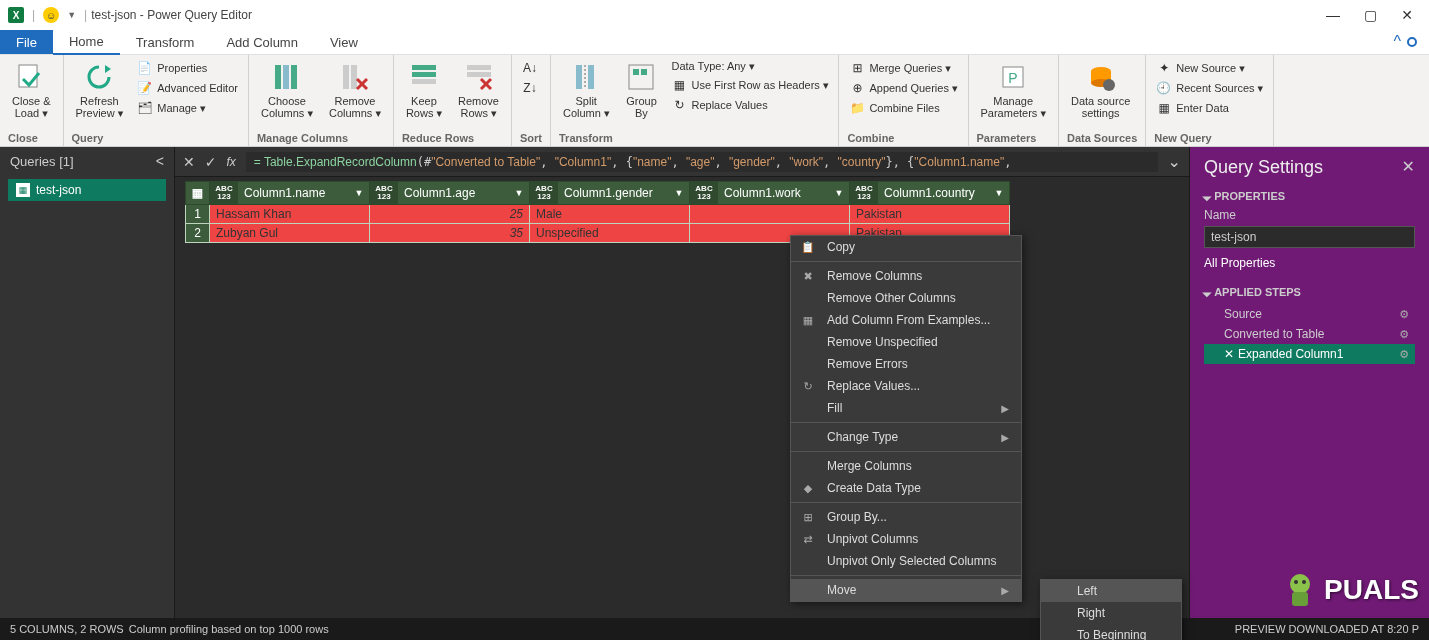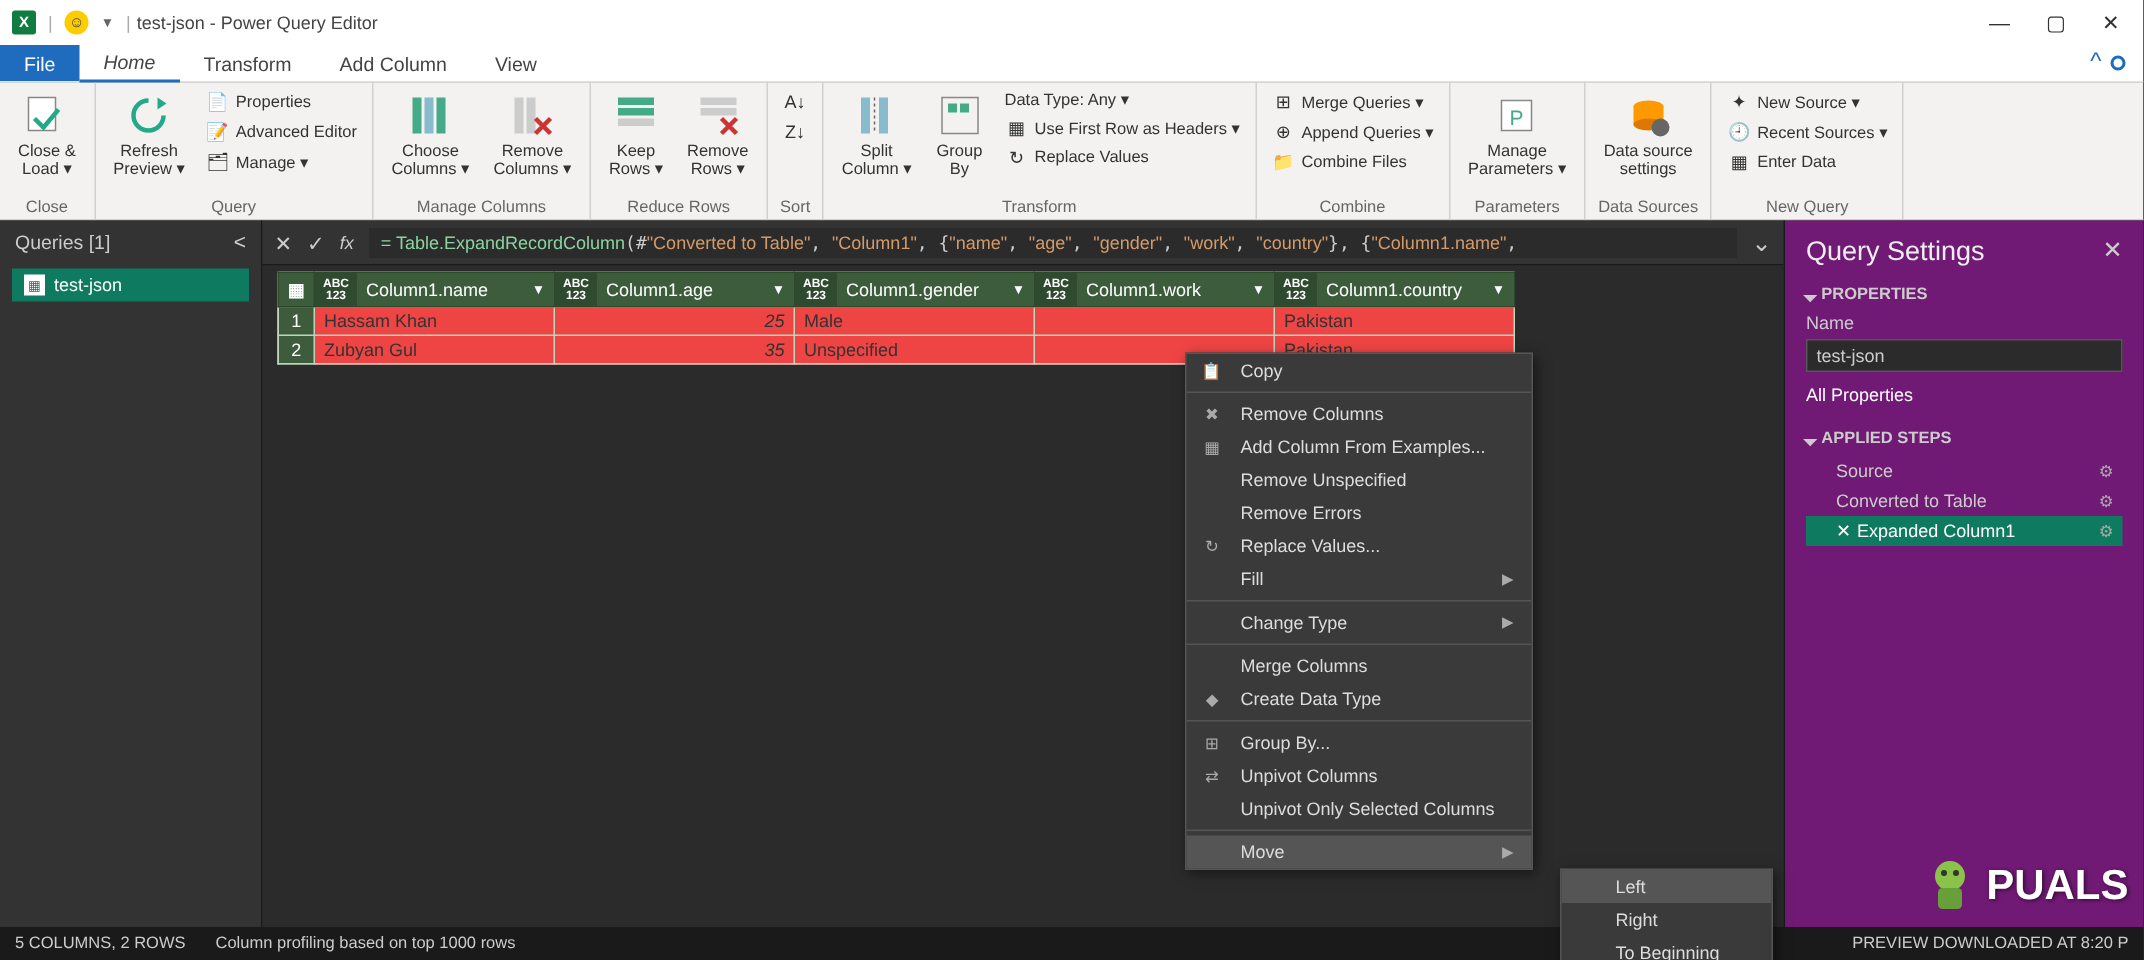--- a/index.html
+++ b/index.html
@@ -12,29 +12,29 @@
 .title-bar .dd { margin: 0 4px; color: #666; font-size: 9px; }
 .title-bar .sep { margin: 0 4px; color: #aaa; }
 .title-bar .title-text { font-size: 12px; }
 .win-controls { margin-left: auto; display: flex; gap: 24px; padding-right: 8px; font-size: 14px; color: #333; }
 .win-controls > div { cursor: pointer; }
 
 
 .ribbon-tabs { height: 25px; background: #fff; display: flex; align-items: center; border-bottom: 1px solid #e1e1e1; }
 .ribbon-tabs .file-tab { background: #1f6cbf; color: #fff; padding: 4px 16px; font-size: 13px; height: 100%; display: flex; align-items: center; }
 .ribbon-tabs .tab { padding: 4px 16px; font-size: 13px; color: #444; cursor: pointer; }
-.ribbon-tabs .tab.active { border-bottom: 2px solid #1f6cbf; font-style: italic; }
+.ribbon-tabs .tab.active { border-bottom: 2px solid #1f6cbf; }
 .ribbon-tabs .help { margin-left: auto; color: #1f6cbf; font-size: 16px; padding-right: 12px; display: flex; align-items: center; gap: 6px; }
 .ribbon-tabs .help .dot { width: 10px; height: 10px; border: 2px solid #1f6cbf; border-radius: 50%; }
 
 
 .ribbon { height: 92px; background: #f3f2f1; display: flex; border-bottom: 1px solid #d0d0d0; }
 .ribbon-group { display: flex; flex-direction: column; border-right: 1px solid #d0d0d0; padding: 4px 8px 2px; }
 .ribbon-group .group-body { flex: 1; display: flex; align-items: flex-start; gap: 8px; }
-.ribbon-group .group-label { text-align: center; font-size: 11px; color: #666; padding-top: 2px; }
+.ribbon-group .group-label { text-align: left; font-size: 11px; color: #666; padding-top: 2px; font-weight: bold; }
 .big-btn { display: flex; flex-direction: column; align-items: center; gap: 2px; padding: 2px 4px; cursor: pointer; }
 .big-btn .icon { width: 32px; height: 32px; display: flex; align-items: center; justify-content: center; font-size: 24px; }
 .big-btn .lbl { font-size: 11px; color: #333; text-align: center; line-height: 1.1; white-space: pre; }
 .stack-btns { display: flex; flex-direction: column; gap: 2px; }
 .small-btn { display: flex; align-items: center; gap: 4px; font-size: 11px; color: #333; padding: 1px 2px; cursor: pointer; white-space: nowrap; }
 .small-btn .icon { width: 16px; height: 16px; display: inline-flex; align-items: center; justify-content: center; font-size: 12px; }
 
 
 .workspace { position: absolute; top: 147px; bottom: 22px; left: 0; right: 0; display: flex; background: #2b2b2b; }
 .queries-pane { width: 175px; background: #333; border-right: 1px solid #1a1a1a; }
@@ -83,21 +83,21 @@
 .settings-pane .section-h::before { content: '◢'; font-size: 8px; transform: rotate(45deg); display: inline-block; }
 .settings-pane .name-label { font-size: 12px; color: #ccc; margin-bottom: 4px; }
 .settings-pane .name-input { width: 100%; background: #2b2b2b; border: 1px solid #555; color: #ccc; padding: 3px 6px; font-size: 12px; }
 .settings-pane .link { color: #fff; font-size: 12px; margin-top: 8px; cursor: pointer; }
 .settings-pane .step { padding: 3px 6px 3px 20px; font-size: 12px; color: #ccc; display: flex; align-items: center; cursor: pointer; }
 .settings-pane .step.active { background: #0e7a5f; color: #fff; }
 .settings-pane .step .gear { margin-left: auto; font-size: 11px; color: #aaa; }
 .settings-pane .step.active .x { color: #fff; margin-right: 4px; }
 
 
-.status-bar { position: absolute; bottom: 0; left: 0; right: 0; height: 22px; background: #1a1a1a; color: #ccc; font-size: 11px; display: flex; align-items: center; padding: 0 10px; gap: 20px; }
+.status-bar { position: absolute; bottom: 0; left: 0; right: 0; height: 22px; background: #1a1a1a; color: #ccc; font-size: 11px; display: flex; align-items: center; padding: 0 10px; gap: 5px; }
 .status-bar .right { margin-left: auto; }
 
 
 .watermark { position: absolute; bottom: 30px; right: 10px; font-size: 28px; font-weight: bold; color: #fff; text-shadow: 1px 1px 3px rgba(0,0,0,0.6); z-index: 50; display: flex; align-items: center; gap: 4px; }
 
 svg.icon-svg { width: 32px; height: 32px; }
 </style>
 </head>
 <body>
 
@@ -461,20 +461,24 @@
         <div class="mi">
             <span class="mi-icon">📋</span>
             <span class="mi-label">Copy</span>
           </div>
         <div class="msep"></div>
         <div class="mi">
             <span class="mi-icon">✖</span>
             <span class="mi-label">Remove Columns</span>
           </div>
         <div class="mi">
+            <span class="mi-icon"></span>
+            <span class="mi-label">Remove Other Columns</span>
+          </div>
+        <div class="mi">
             <span class="mi-icon">▦</span>
             <span class="mi-label">Add Column From Examples...</span>
           </div>
         <div class="mi">
             <span class="mi-icon"></span>
             <span class="mi-label">Remove Unspecified</span>
           </div>
         <div class="mi">
             <span class="mi-icon"></span>
             <span class="mi-label">Remove Errors</span>

